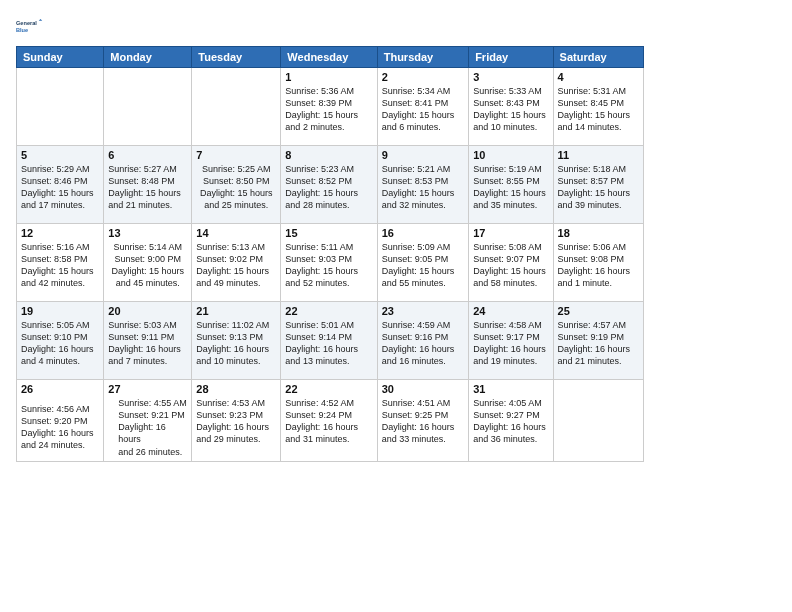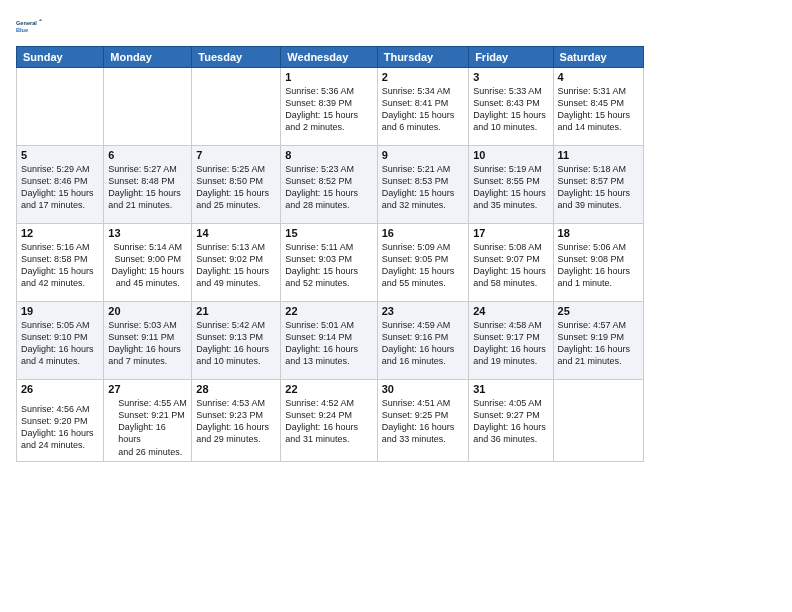--- a/index.html
+++ b/index.html
@@ -156,21 +156,21 @@
           </td>
           <td>
             <div class="day-number">6</div>
             <div class="day-info" style="white-space: pre-line;">Sunrise: 5:27 AM
 Sunset: 8:48 PM
 Daylight: 15 hours
 and 21 minutes.</div>
           </td>
           <td>
             <div class="day-number">7</div>
-            <div class="day-info" style="white-space: pre-line;">Sunrise: 5:25 AM
+            <div class="day-info" style="white-space: pre-line; text-align: center;">Sunrise: 5:25 AM
 Sunset: 8:50 PM
 Daylight: 15 hours
 and 25 minutes.</div>
           </td>
           <td>
             <div class="day-number">8</div>
             <div class="day-info" style="white-space: pre-line;">Sunrise: 5:23 AM
 Sunset: 8:52 PM
 Daylight: 15 hours
 and 28 minutes.</div>
@@ -258,21 +258,21 @@
           </td>
           <td>
             <div class="day-number">20</div>
             <div class="day-info" style="white-space: pre-line;">Sunrise: 5:03 AM
 Sunset: 9:11 PM
 Daylight: 16 hours
 and 7 minutes.</div>
           </td>
           <td>
             <div class="day-number">21</div>
-            <div class="day-info" style="white-space: pre-line;">Sunrise: 5:42 AM
+            <div class="day-info" style="white-space: pre-line;">Sunrise: 11:02 AM
 Sunset: 9:13 PM
 Daylight: 16 hours
 and 10 minutes.</div>
           </td>
           <td>
             <div class="day-number">22</div>
             <div class="day-info" style="white-space: pre-line;">Sunrise: 5:01 AM
 Sunset: 9:14 PM
 Daylight: 16 hours
 and 13 minutes.</div>

